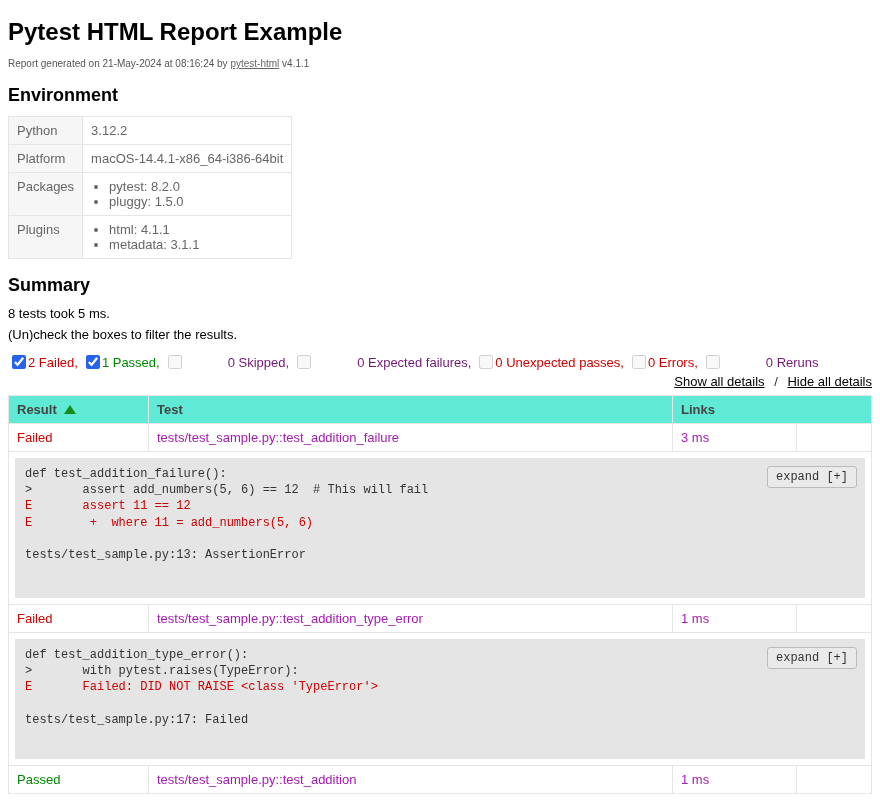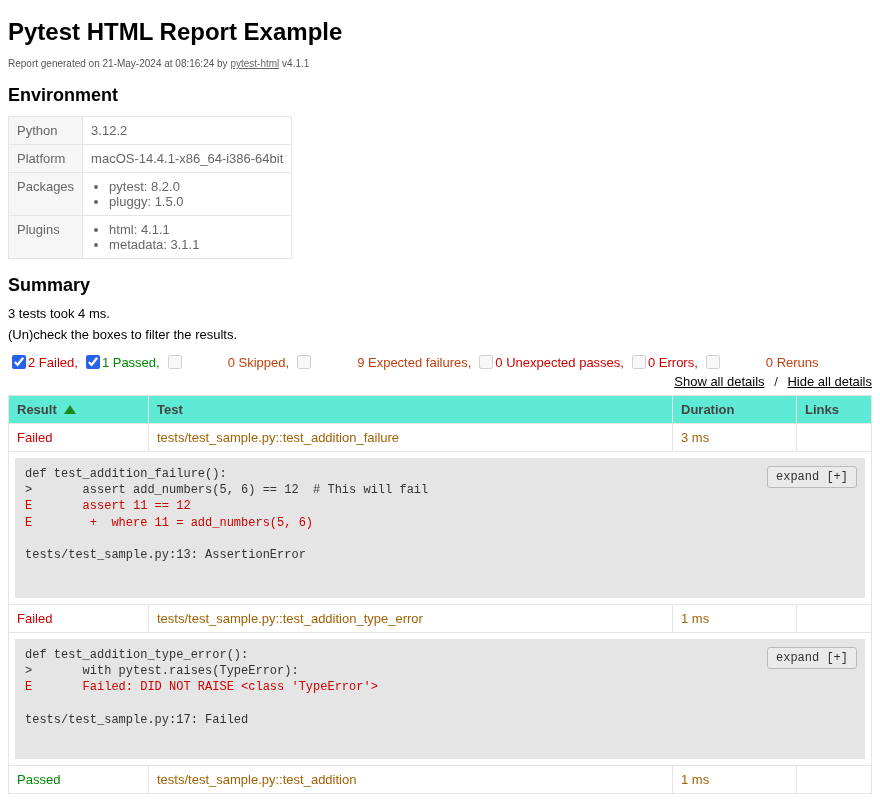--- a/index.html
+++ b/index.html
@@ -16,36 +16,36 @@
   table.env td.key { background: #f6f6f6; width: 60px; }
   table.env ul { margin: 0; padding-left: 18px; }
   table.env li { color: #666; }
 
   
   .filters { display: flex; flex-wrap: wrap; align-items: center; gap: 2px; margin-top: 10px; font-size: 13px; }
   .filters label { display: inline-flex; align-items: center; margin-right: 2px; }
   .filters input[type=checkbox] { width: 14px; height: 14px; margin-right: 2px; accent-color: #2563eb; }
   .failed { color: #c00; }
   .passed { color: #080; }
-  .skipped { color: #c2410c; padding-left: 44px; }
+  .skipped { color: #701a75; padding-left: 44px; }
   .xpass { color: #c00; }
   .expand-links { margin-left: auto; font-size: 13px; }
   .expand-links a { color: #000; }
   .sep { margin: 0 6px; color: #333; }
 
   
   .results { margin-top: 6px; border: 1px solid #e5e5e5; border-top: none; }
   .results-header, .result-row { display: grid; grid-template-columns: 140px 1fr 124px 74px; }
   .results-header { background: #5eead4; font-weight: 600; color: #444; border-top: 1px solid #e5e5e5; border-bottom: 1px solid #e5e5e5; }
   .results-header > div { padding: 6px 8px; border-right: 1px solid #e5e5e5; }
   .results-header > div:last-child { border-right: none; }
   .sort-arrow { display: inline-block; width: 0; height: 0; border-left: 6px solid transparent; border-right: 6px solid transparent; border-bottom: 9px solid #1a8a1a; margin-left: 4px; vertical-align: 0px; }
 
   .result-row { border-bottom: 1px solid #e5e5e5; }
-  .result-row > div { padding: 6px 8px; border-right: 1px solid #e5e5e5; color: #a16207; font-size: 13px; }
+  .result-row > div { padding: 6px 8px; border-right: 1px solid #e5e5e5; color: #a21caf; font-size: 13px; }
   .result-row > div:last-child { border-right: none; }
   .result-row .status.failed { color: #c00; }
   .result-row .status.passed { color: #080; }
 
   
   .log-wrap { padding: 6px; border-bottom: 1px solid #e5e5e5; }
   .log { background: #e5e5e5; padding: 8px 10px; min-height: 140px; position: relative; font-family: "Courier New", Courier, monospace; font-size: 12px; line-height: 1.35; white-space: pre; color: #333; }
   .log .err { color: #c00; }
   .expand-btn { position: absolute; top: 8px; right: 8px; background: #eaeaea; border: 1px solid #bbb; border-radius: 3px; padding: 3px 8px; font-size: 12px; color: #333; cursor: pointer; font-family: inherit; }
 </style>
@@ -86,39 +86,39 @@
         <li>html: 4.1.1</li>
         <li>metadata: 3.1.1</li>
       </ul>
     </td>
   </tr>
 </tbody>
   </table>
 
 <h2>Summary</h2>
 
-<p>3 tests took 4 ms.</p>
+<p>8 tests took 5 ms.</p>
 <p>(Un)check the boxes to filter the results.</p>
 
 <div class="filters">
   <label>
     <input type="checkbox" checked="" style="">
     <span class="failed">2 Failed,</span>
   </label>
   <label>
     <input type="checkbox" checked="" style="">
     <span class="passed">1 Passed,</span>
   </label>
   <label>
     <input type="checkbox" disabled="" style="">
     <span class="skipped">0 Skipped,</span>
   </label>
   <label>
     <input type="checkbox" disabled="" style="">
-    <span class="skipped">9 Expected failures,</span>
+    <span class="skipped">0 Expected failures,</span>
   </label>
   <label>
     <input type="checkbox" disabled="" style="">
     <span class="xpass">0 Unexpected passes,</span>
   </label>
   <label>
     <input type="checkbox" disabled="" style="">
     <span class="xpass">0 Errors,</span>
   </label>
   <label>
@@ -134,21 +134,20 @@
 </div>
 
 <div class="results">
 
   <div class="results-header">
     <div>
       <span>Result</span>
       <span class="sort-arrow"></span>
     </div>
     <div>Test</div>
-    <div>Duration</div>
     <div>Links</div>
   </div>
 
   <div class="result-row">
     <div class="status failed">Failed</div>
     <div>tests/test_sample.py::test_addition_failure</div>
     <div>3 ms</div>
     <div></div>
   </div>
   <div class="log-wrap">

